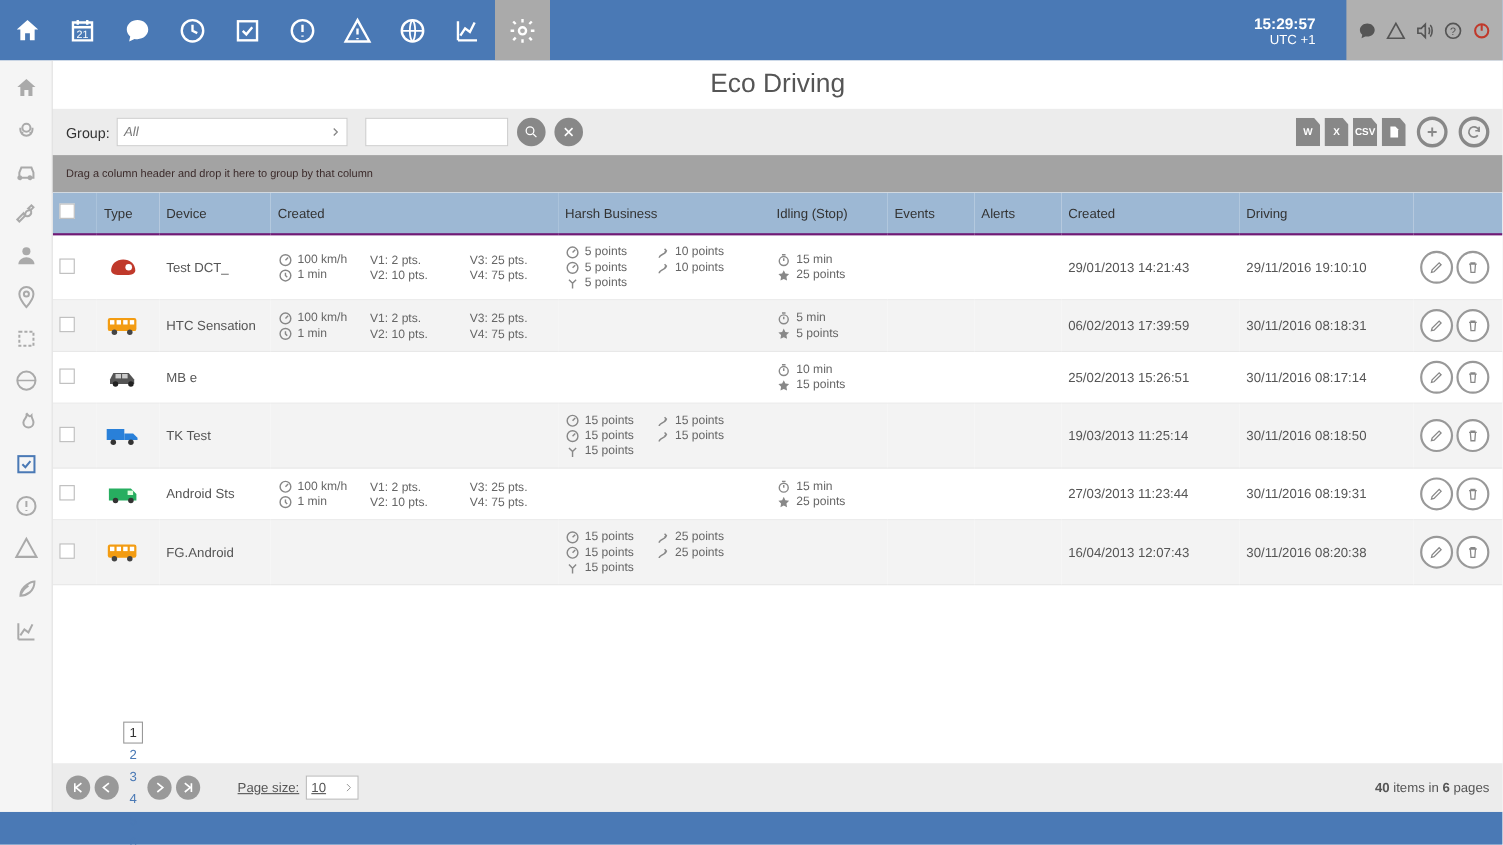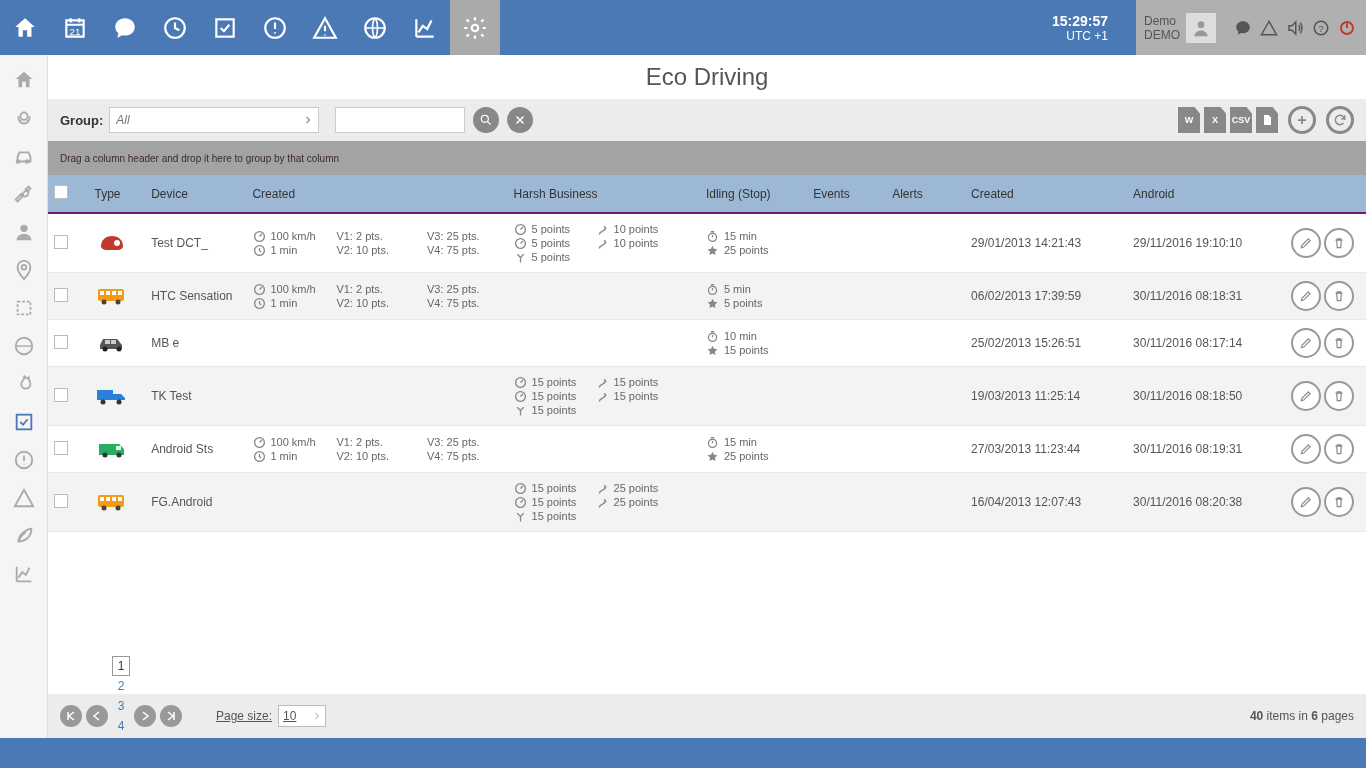--- a/index.html
+++ b/index.html
@@ -28,21 +28,21 @@
   .leftbar { width: 48px; background: #f5f5f5; border-right:1px solid #ddd; display:flex; flex-direction:column; align-items:center; padding-top:6px; }
   .lefticon { width: 40px; height: 38px; display:flex; align-items:center; justify-content:center; cursor:pointer; }
   .lefticon svg { width:22px; height:22px; fill:#aaa; }
   .lefticon.active svg { fill:#4a79b5; }
 
   .content { flex:1; display:flex; flex-direction:column; }
 
   .pagetitle { height: 44px; background:#fff; display:flex; align-items:center; justify-content:center; font-size: 24px; color:#555; font-weight:300; }
 
   .filterbar { height: 42px; background:#ececec; display:flex; align-items:center; padding: 0 12px; }
-  .filterbar .lbl { font-size:13px; color:#333; margin-right:6px; font-weight:bold;}
+  .filterbar .lbl { font-size:13px; color:#333; margin-right:6px; font-weight:normal;}
   .groupselect { width: 210px; height:26px; border:1px solid #ccc; background:#fff; font-size:12px; font-style:italic; color:#777; padding:0 6px; display:flex; align-items:center; justify-content:space-between; cursor:pointer; }
   .searchbox { width: 130px; height:26px; border:1px solid #ccc; background:#fff; margin-left:16px; }
   .roundbtn { width:26px; height:26px; border-radius:50%; background:#888; margin-left:8px; display:flex; align-items:center; justify-content:center; cursor:pointer;}
   .roundbtn svg { width:14px; height:14px; fill:#fff; }
   .filterbar-spacer { flex:1; }
   .exporticon { width:22px; height:26px; margin-left:4px; background:#888; color:#fff; font-size:9px; font-weight:bold; display:flex; align-items:center; justify-content:center; cursor:pointer; position:relative; clip-path: polygon(0 0, 75% 0, 100% 25%, 100% 100%, 0 100%); }
   .bigroundbtn { width:28px; height:28px; border-radius:50%; border:3px solid #888; margin-left:10px; display:flex; align-items:center; justify-content:center; cursor:pointer; background:#ececec;}
   .bigroundbtn svg { width:14px; height:14px; fill:#888; stroke:#888; }
 
   .grouphint { height: 34px; background:#a3a3a3; color:#3b2a2a; font-size:10px; display:flex; align-items:center; padding:0 12px; }
@@ -136,32 +136,20 @@
         <svg viewBox="0 0 24 24">
           <circle cx="12" cy="12" r="3" fill="none" stroke="currentColor" stroke-width="2"></circle>
           <path d="M12 2v3M12 19v3M4.2 4.2l2.1 2.1M17.7 17.7l2.1 2.1M2 12h3M19 12h3M4.2 19.8l2.1-2.1M17.7 6.3l2.1-2.1" stroke="currentColor" stroke-width="2"></path>
         </svg>
       </div>
   </div>
   <div class="topbar-spacer"></div>
   <div class="clock">
     <div class="time">15:29:57</div>
     <div>UTC +1</div>
-  </div>
-  <div class="userbox">
-    <div>
-      <div>Demo</div>
-      <div>DEMO</div>
-    </div>
-    <div class="avatar">
-      <svg width="20" height="20" viewBox="0 0 24 24">
-          <circle cx="12" cy="8" r="4" fill="#999"></circle>
-          <path d="M4 22c0-4 4-7 8-7s8 3 8 7" fill="#999"></path>
-        </svg>
-    </div>
   </div>
   <div class="righticons">
     <div class="righticon">
         <svg viewBox="0 0 24 24">
           <path d="M12 3C7 3 3 6.5 3 11c0 2.3 1.1 4.3 2.9 5.7L5 21l4.5-2.2c.8.1 1.6.2 2.5.2 5 0 9-3.5 9-8s-4-8-9-8z"></path>
         </svg>
       </div>
     <div class="righticon">
         <svg viewBox="0 0 24 24">
           <path d="M12 3L2 21h20z" fill="none" stroke="#555" stroke-width="2"></path>
@@ -333,21 +321,21 @@
           <tr>
             <th><span class="chk"></span></th>
             <th>Type</th>
             <th>Device</th>
             <th>Created</th>
             <th>Harsh Business</th>
             <th>Idling (Stop)</th>
             <th>Events</th>
             <th>Alerts</th>
             <th>Created</th>
-            <th>Android</th>
+            <th>Driving</th>
             <th></th>
           </tr>
         </thead>
         <tbody id="tbody">
             <tr>
     <td><span class="chk"></span></td>
     <td>
                 <div class="vehicon">
                   <svg width="30" height="22" viewBox="0 0 30 22">
                     <path d="M4 14c0-6 5-10 11-10s11 4 11 10c0 2-2 4-6 4H10c-4 0-6-2-6-4z" fill="#c0392b"></path>

